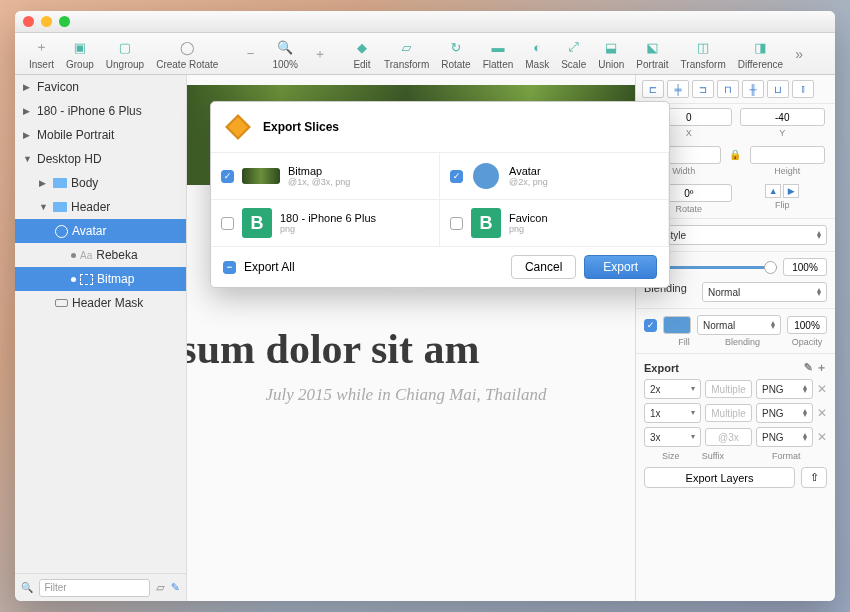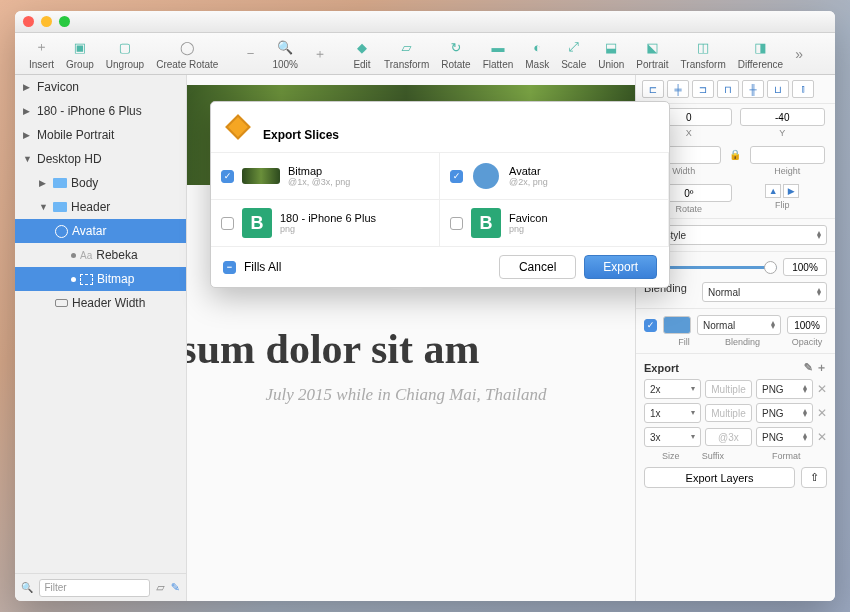--- a/index.html
+++ b/index.html
@@ -52,36 +52,36 @@
 .slider { display: flex; align-items: center; gap: 6px; }
 .track { flex: 1; height: 3px; background: #5b9bd5; border-radius: 2px; position: relative; }
 .thumb { position: absolute; right: 0; top: -5px; width: 13px; height: 13px; background: #fff; border: 1px solid #aaa; border-radius: 50%; }
 .sel-field { flex: 1; height: 20px; border: 1px solid #ccc; border-radius: 3px; background: #fff; display: flex; align-items: center; padding: 0 5px; justify-content: space-between; font-size: 10px; }
 .arrows { font-size: 8px; color: #777; line-height: 4px; }
 .exprow { display: flex; gap: 4px; align-items: center; margin-bottom: 4px; }
 .exprow .sel-field { font-size: 10px; }
 .xbtn { font-size: 12px; color: #aaa; cursor: pointer; }
 .btn-std { border: 1px solid #ccc; background: #fff; border-radius: 4px; font-size: 11px; padding: 3px 8px; }
 .dialog { position: absolute; top: 90px; left: 195px; width: 460px; background: #fff; border-radius: 5px; box-shadow: 0 10px 30px rgba(0,0,0,.25); border: 1px solid #ccc; z-index: 100; }
-.dlg-hdr { padding: 10px 12px; border-bottom: 1px solid #eee; display: flex; gap: 10px; align-items: flex-end; }
+.dlg-hdr { padding: 10px 12px; border-bottom: 1px solid #eee; display: flex; gap: 10px; align-items: center; }
 .diamond2 { width: 30px; height: 30px; display: flex; align-items: center; justify-content: center; }
 .diamond2 .d { width: 18px; height: 18px; background: #f5a623; transform: rotate(45deg); border: 2px solid #d88c1a; }
 .dlg-title { font-weight: bold; font-size: 12px; }
 .dlg-sub { font-size: 10px; color: #888; }
 .dlg-body { display: flex; flex-wrap: wrap; }
 .slice { width: 50%; display: flex; align-items: center; gap: 8px; padding: 8px 10px; border-right: 1px solid #eee; border-bottom: 1px solid #eee; }
 .chk { width: 13px; height: 13px; border: 1px solid #aaa; border-radius: 3px; display: inline-flex; align-items: center; justify-content: center; font-size: 9px; color: #fff; }
 .chk.on { background: #4a90e2; border-color: #4a90e2; }
 .sthumb { width: 30px; height: 30px; border-radius: 3px; display: flex; align-items: center; justify-content: center; font-size: 18px; font-weight: bold; color: #fff; }
 .sname { font-size: 11px; font-weight: 500; }
 .sdesc { font-size: 9px; color: #aaa; }
 .dlg-foot { display: flex; align-items: center; padding: 8px 12px; gap: 8px; }
 .dlg-foot .spacer { flex: 1; }
 .btn-primary { background: linear-gradient(#5aa0ea,#3a80d8); color: #fff; border: 1px solid #3a7bc8; border-radius: 4px; font-size: 12px; padding: 4px 18px; }
-.btn-normal { background: #fff; border: 1px solid #ccc; border-radius: 4px; font-size: 12px; padding: 4px 19px; }
+.btn-normal { background: #fff; border: 1px solid #ccc; border-radius: 4px; font-size: 12px; padding: 4px 13px; }
 .more-arrow { color: #888; font-size: 14px; padding: 0 6px; }
 .flipbox { display:flex; gap:2px; }
 .flipbox span { width:16px; height:14px; border:1px solid #ccc; font-size:9px; display:flex;align-items:center;justify-content:center; background:#fff; color:#3a7bc8;}
 </style>
 </head>
 <body>
 
 <div class="window">
   <div class="titlebar">
     <div class="traffic">
@@ -201,21 +201,21 @@
             <span class="aa">Aa</span>
             <span>Rebeka</span>
           </div>
           <div class="layer sel" style="padding-left: 56px;">
             <span class="dot2"></span>
             <span class="slice-icon"></span>
             <span>Bitmap</span>
           </div>
           <div class="layer" style="padding-left: 40px;">
             <span class="mask-icon"></span>
-            <span>Header Width</span>
+            <span>Header Mask</span>
           </div>
         </div>
       <div class="sidefoot">
         <span style="font-size:10px;color:#888">🔍</span>
         <div class="filterbox">Filter</div>
         <span style="font-size:11px;color:#888">▱</span>
         <span style="font-size:11px;color:#4a90e2">✎</span>
       </div>
     </div>
 
@@ -408,19 +408,19 @@
           <span class="chk "></span>
           <div class="sthumb" style="background:#2aa876">B</div>
           <div>
             <div class="sname">Favicon</div>
             <div class="sdesc">png</div>
           </div>
         </div>
       </div>
     <div class="dlg-foot">
       <span class="chk" style="background:#4a90e2;border-color:#4a90e2;color:#fff;font-weight:bold">−</span>
-      <span style="font-size:12px">Fills All</span>
+      <span style="font-size:12px">Export All</span>
       <span class="spacer"></span>
       <button class="btn-normal">Cancel</button>
       <button class="btn-primary">Export</button>
     </div>
   </div>
 </div>
 
 </body></html>

